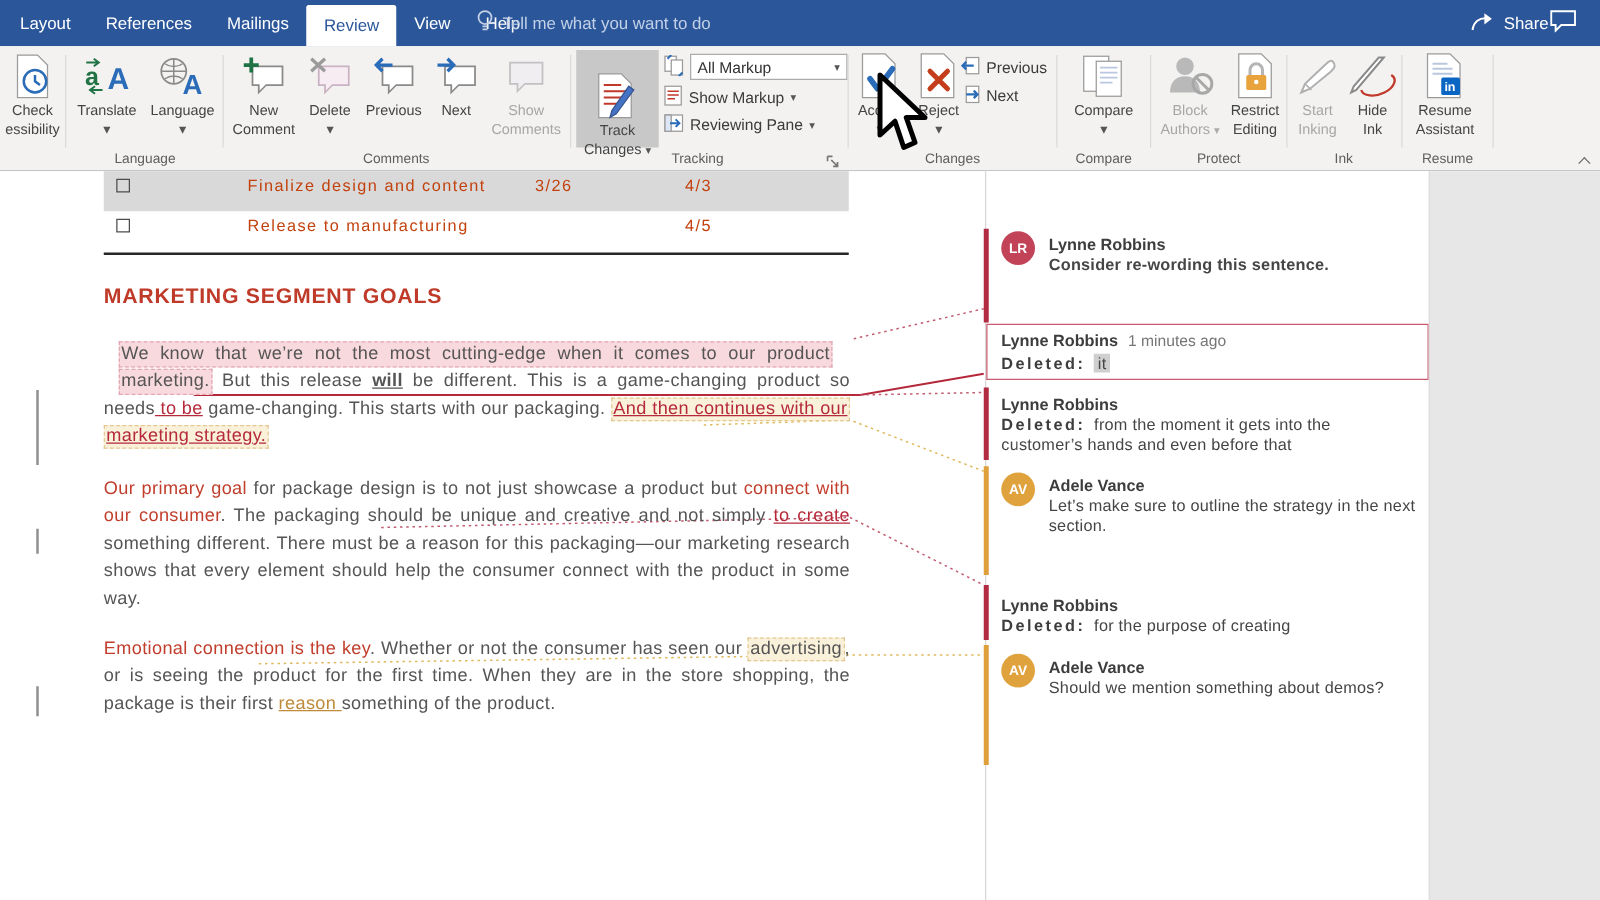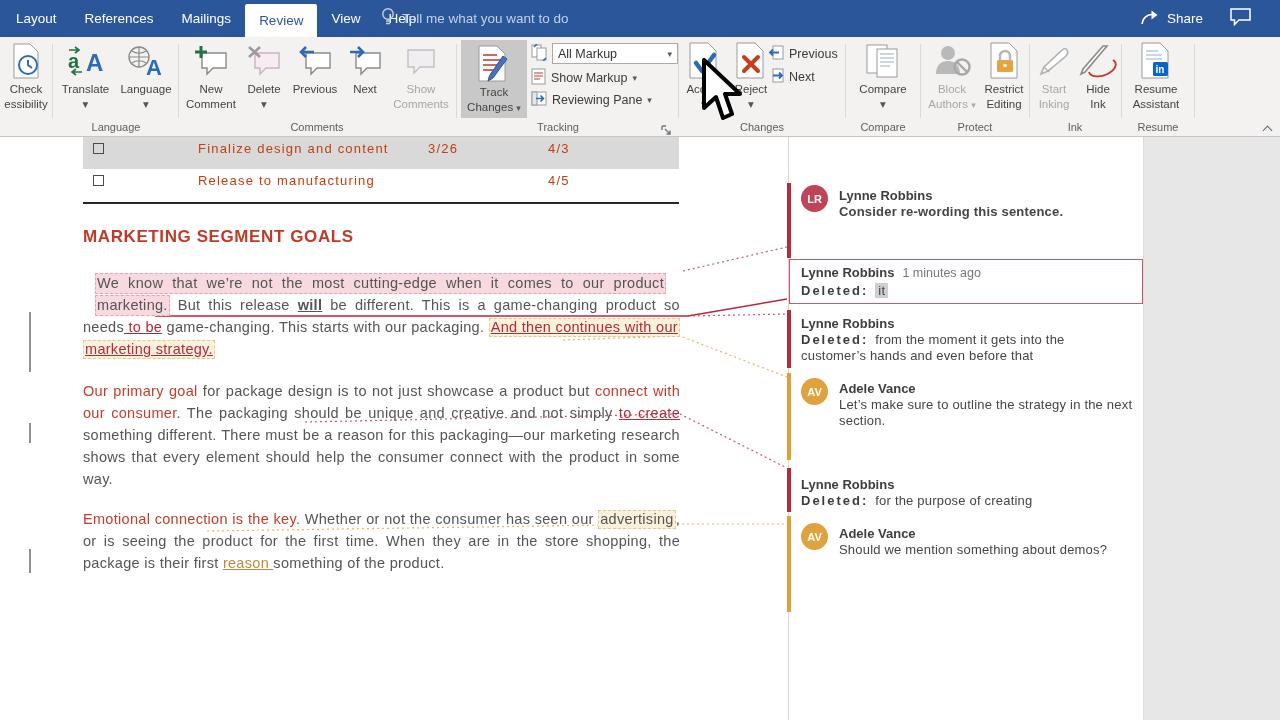--- a/index.html
+++ b/index.html
@@ -7,30 +7,30 @@
               font-family:"Liberation Sans", sans-serif; }
   .app { position:absolute; inset:0; width:1280px; height:720px; overflow:hidden; }
 
   
   .tabbar { position:absolute; left:0; top:0; width:1280px; height:37px; background:#2b579a; }
   .tabs { position:absolute; left:2px; top:0; height:37px; display:flex; align-items:stretch; }
   .tab { color:#fff; font-size:13.5px; padding:0 14px; display:flex; align-items:center; cursor:default; }
   .tab.active { background:#fff; color:#2b579a; margin-top:4px; height:33px; border-radius:2px 2px 0 0; }
   .tellme { position:absolute; left:381px; top:0; height:37px; display:flex; align-items:center; gap:7px;
             color:#c3d1e8; font-size:13.5px; }
-  .tabbar-right { position:absolute; right:28px; top:0; height:37px; display:flex; align-items:center; gap:26px; color:#fff; }
+  .tabbar-right { position:absolute; right:18px; top:0; height:37px; display:flex; align-items:center; color:#fff; }
   .share { display:flex; align-items:center; gap:7px; font-size:13.5px; }
 
   
   .ribbon { position:absolute; left:0; top:37px; width:1280px; height:100px; background:#f3f2f1;
             border-bottom:1px solid #c8c6c4; }
   .bigbtn { position:absolute; top:3px; text-align:center; color:#444; cursor:default; }
   .bigbtn .bicon { height:42px; display:flex; align-items:center; justify-content:center; }
   .bigbtn .l1, .bigbtn .l2 { font-size:11.5px; line-height:15px; white-space:nowrap; }
-  .bigbtn.selected { background:#c8c8c8; padding-top:3px; top:3px; height:78px; }
+  .bigbtn.selected { background:#c8c8c8; padding-top:16px; top:3px; height:78px; }
   .bigbtn.disabled { color:#a6a6a6; }
   .arrow { font-size:9px; color:#555; }
   .bigbtn.disabled .arrow { color:#ababab; }
   .gdiv { position:absolute; top:7px; height:74px; width:1px; background:#dbdad9; }
   .glabel { position:absolute; top:84px; font-size:11px; color:#605e5c; text-align:center; white-space:nowrap; }
   .trackrow { position:absolute; display:flex; align-items:center; gap:5px; font-size:12.5px; color:#3b3b3b; white-space:nowrap; }
   .combo { width:126px; height:21px; background:#fff; border:1px solid #ababab; display:flex; align-items:center;
            justify-content:space-between; padding:0 5px; font-size:12.5px; color:#333; }
   .smallbtn { position:absolute; display:flex; align-items:center; gap:5px; font-size:12.5px; color:#3b3b3b; }
   .launcher { position:absolute; left:661px; top:85px; }

